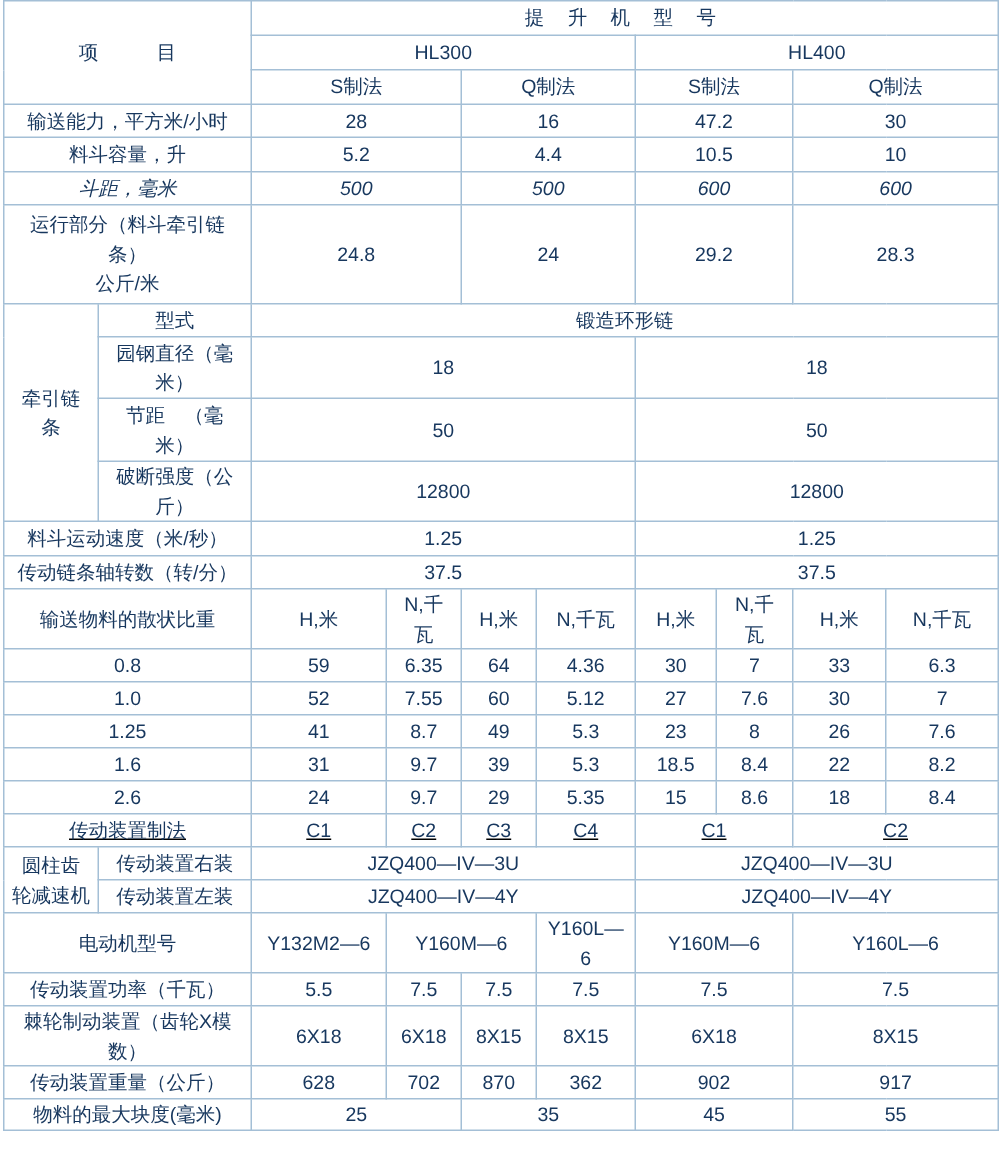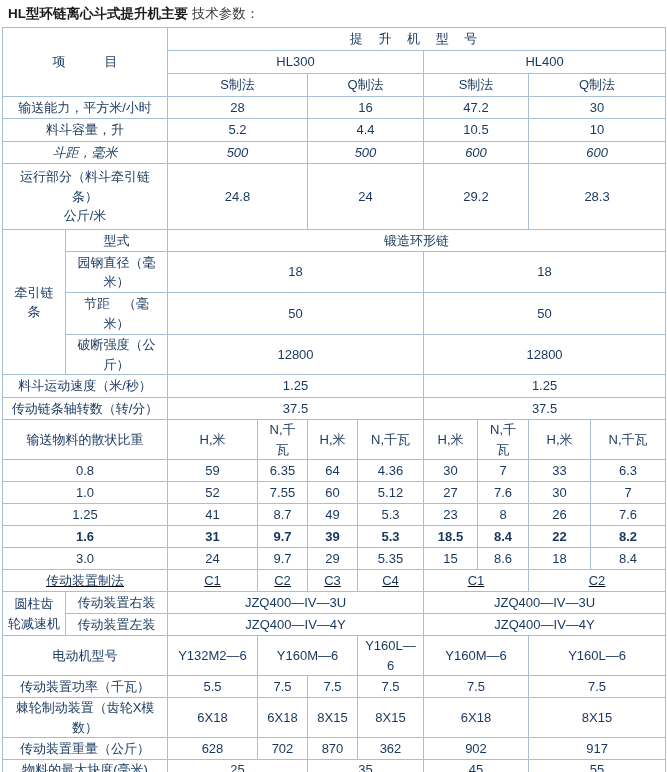--- a/index.html
+++ b/index.html
@@ -21,21 +21,20 @@
     word-break:break-all;
   }
   td.lift { padding-bottom:24px; }   
   td.sink { padding-top:16px; }      
   td.spread { letter-spacing:6px; }  
 </style>
 </head>
 <body>
 
 <div class="page">
-  <div class="title"><span class="t-bold">HL型环链离心斗式提升机主要</span><span class="t-normal"> 技术参数：</span></div>
   <table class="spec">
     <colgroup>
         <col style="width: 63px;">
         <col style="width: 102px;">
         <col style="width: 90px;">
         <col style="width: 50px;">
         <col style="width: 50px;">
         <col style="width: 66px;">
         <col style="width: 54px;">
         <col style="width: 51px;">
@@ -160,33 +159,33 @@
           <td colspan="2">1.25</td>
           <td>41</td>
           <td>8.7</td>
           <td>49</td>
           <td>5.3</td>
           <td>23</td>
           <td>8</td>
           <td>26</td>
           <td>7.6</td>
         </tr>
-        <tr style="height: 22px; font-weight: bold;">
+        <tr style="height: 22px;">
           <td colspan="2">1.6</td>
           <td>31</td>
           <td>9.7</td>
           <td>39</td>
           <td>5.3</td>
           <td>18.5</td>
           <td>8.4</td>
           <td>22</td>
           <td>8.2</td>
         </tr>
         <tr style="height: 22px;">
-          <td colspan="2">3.0</td>
+          <td colspan="2">2.6</td>
           <td>24</td>
           <td>9.7</td>
           <td>29</td>
           <td>5.35</td>
           <td>15</td>
           <td>8.6</td>
           <td>18</td>
           <td>8.4</td>
         </tr>
         <tr style="height: 22px; text-decoration: underline;">

